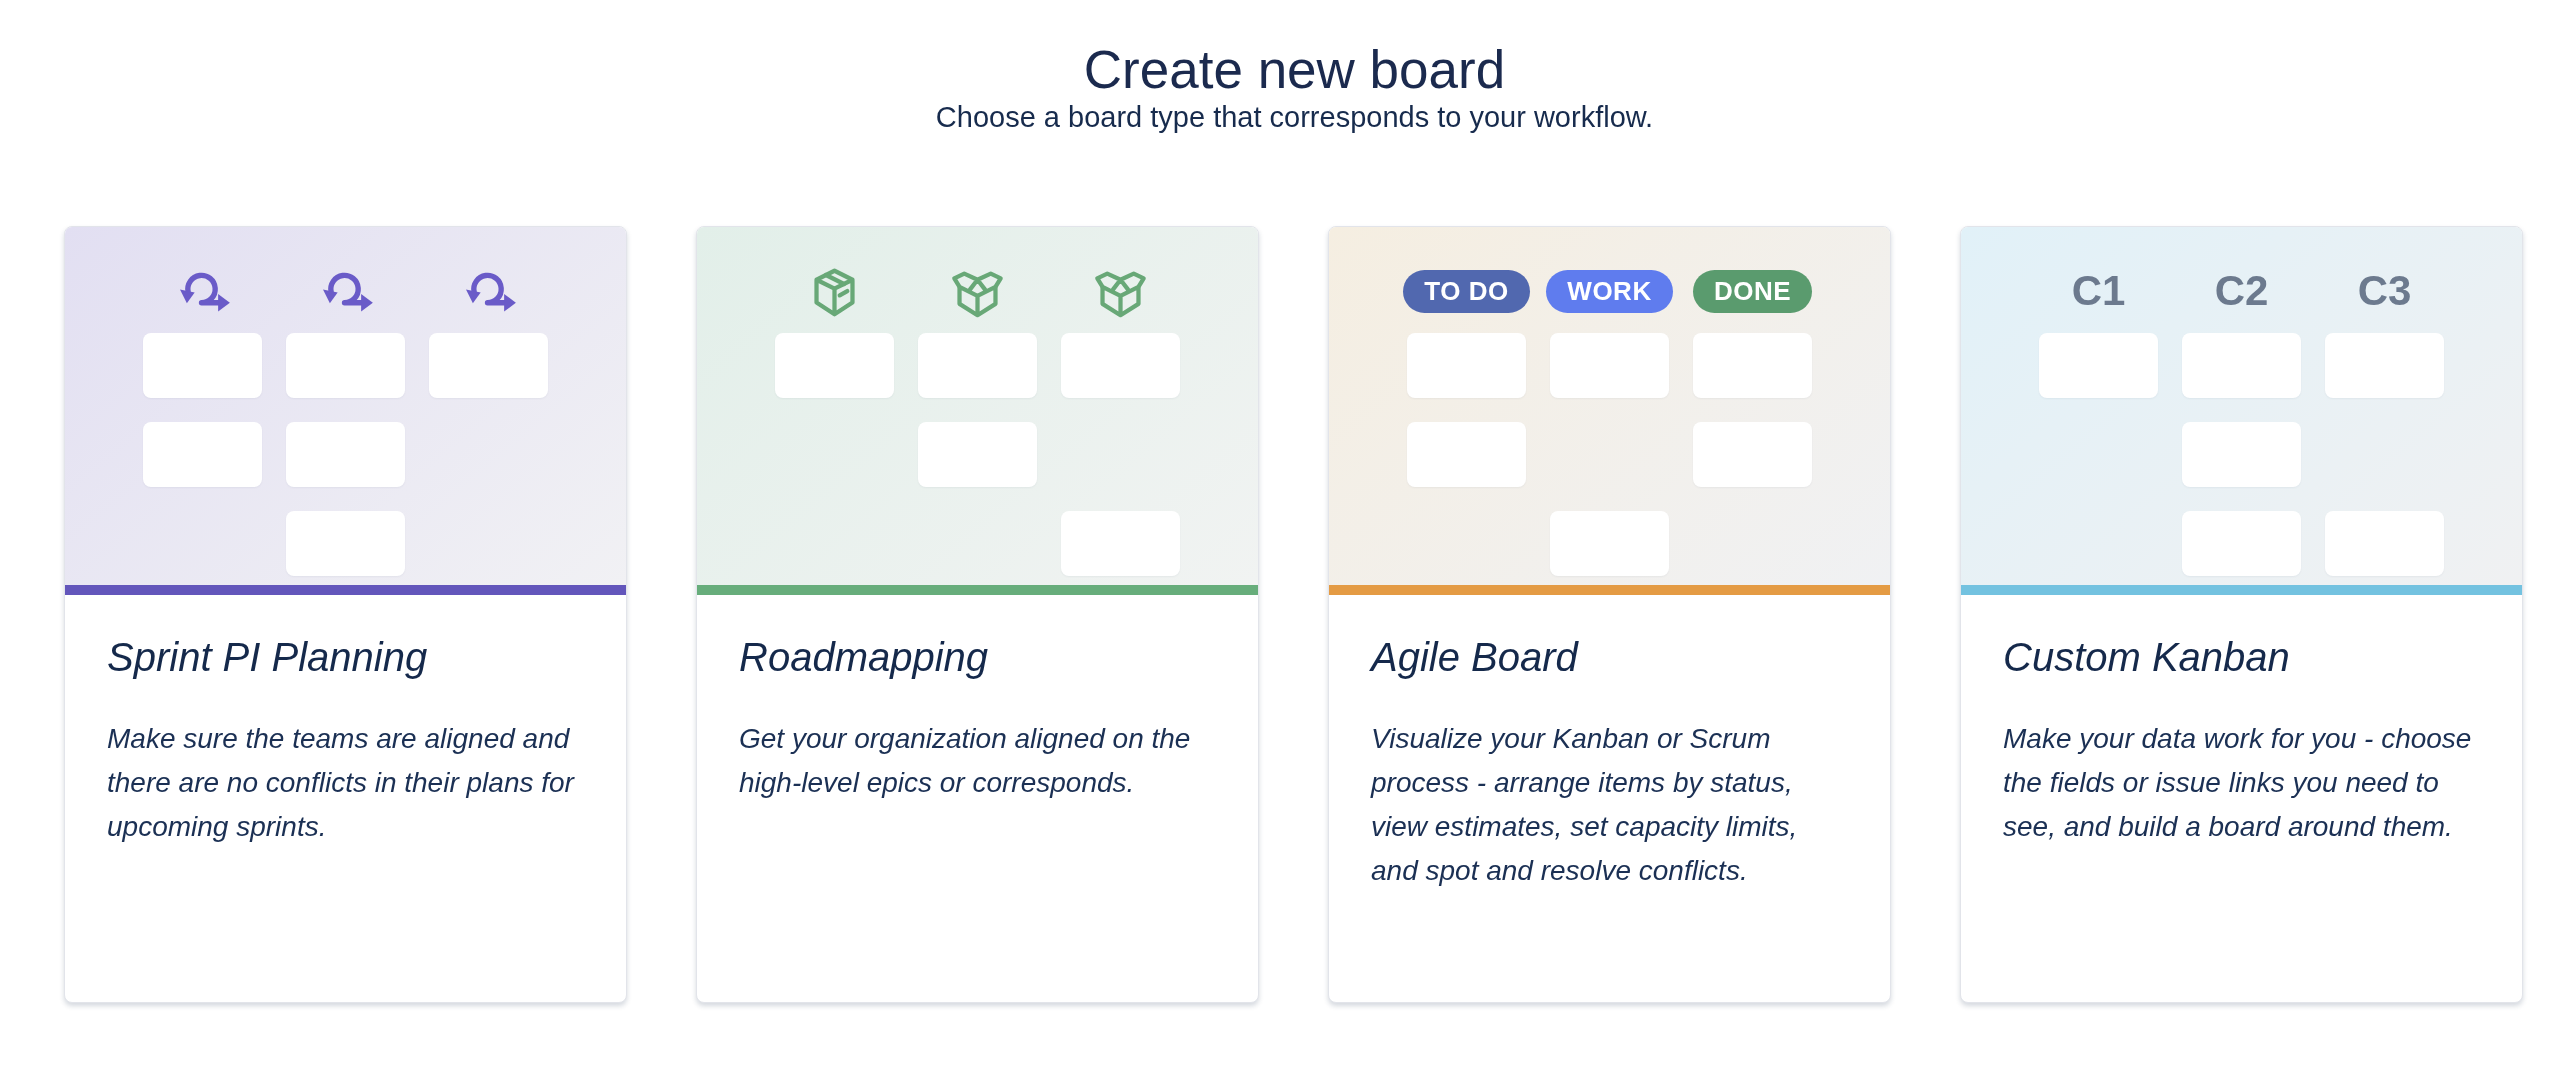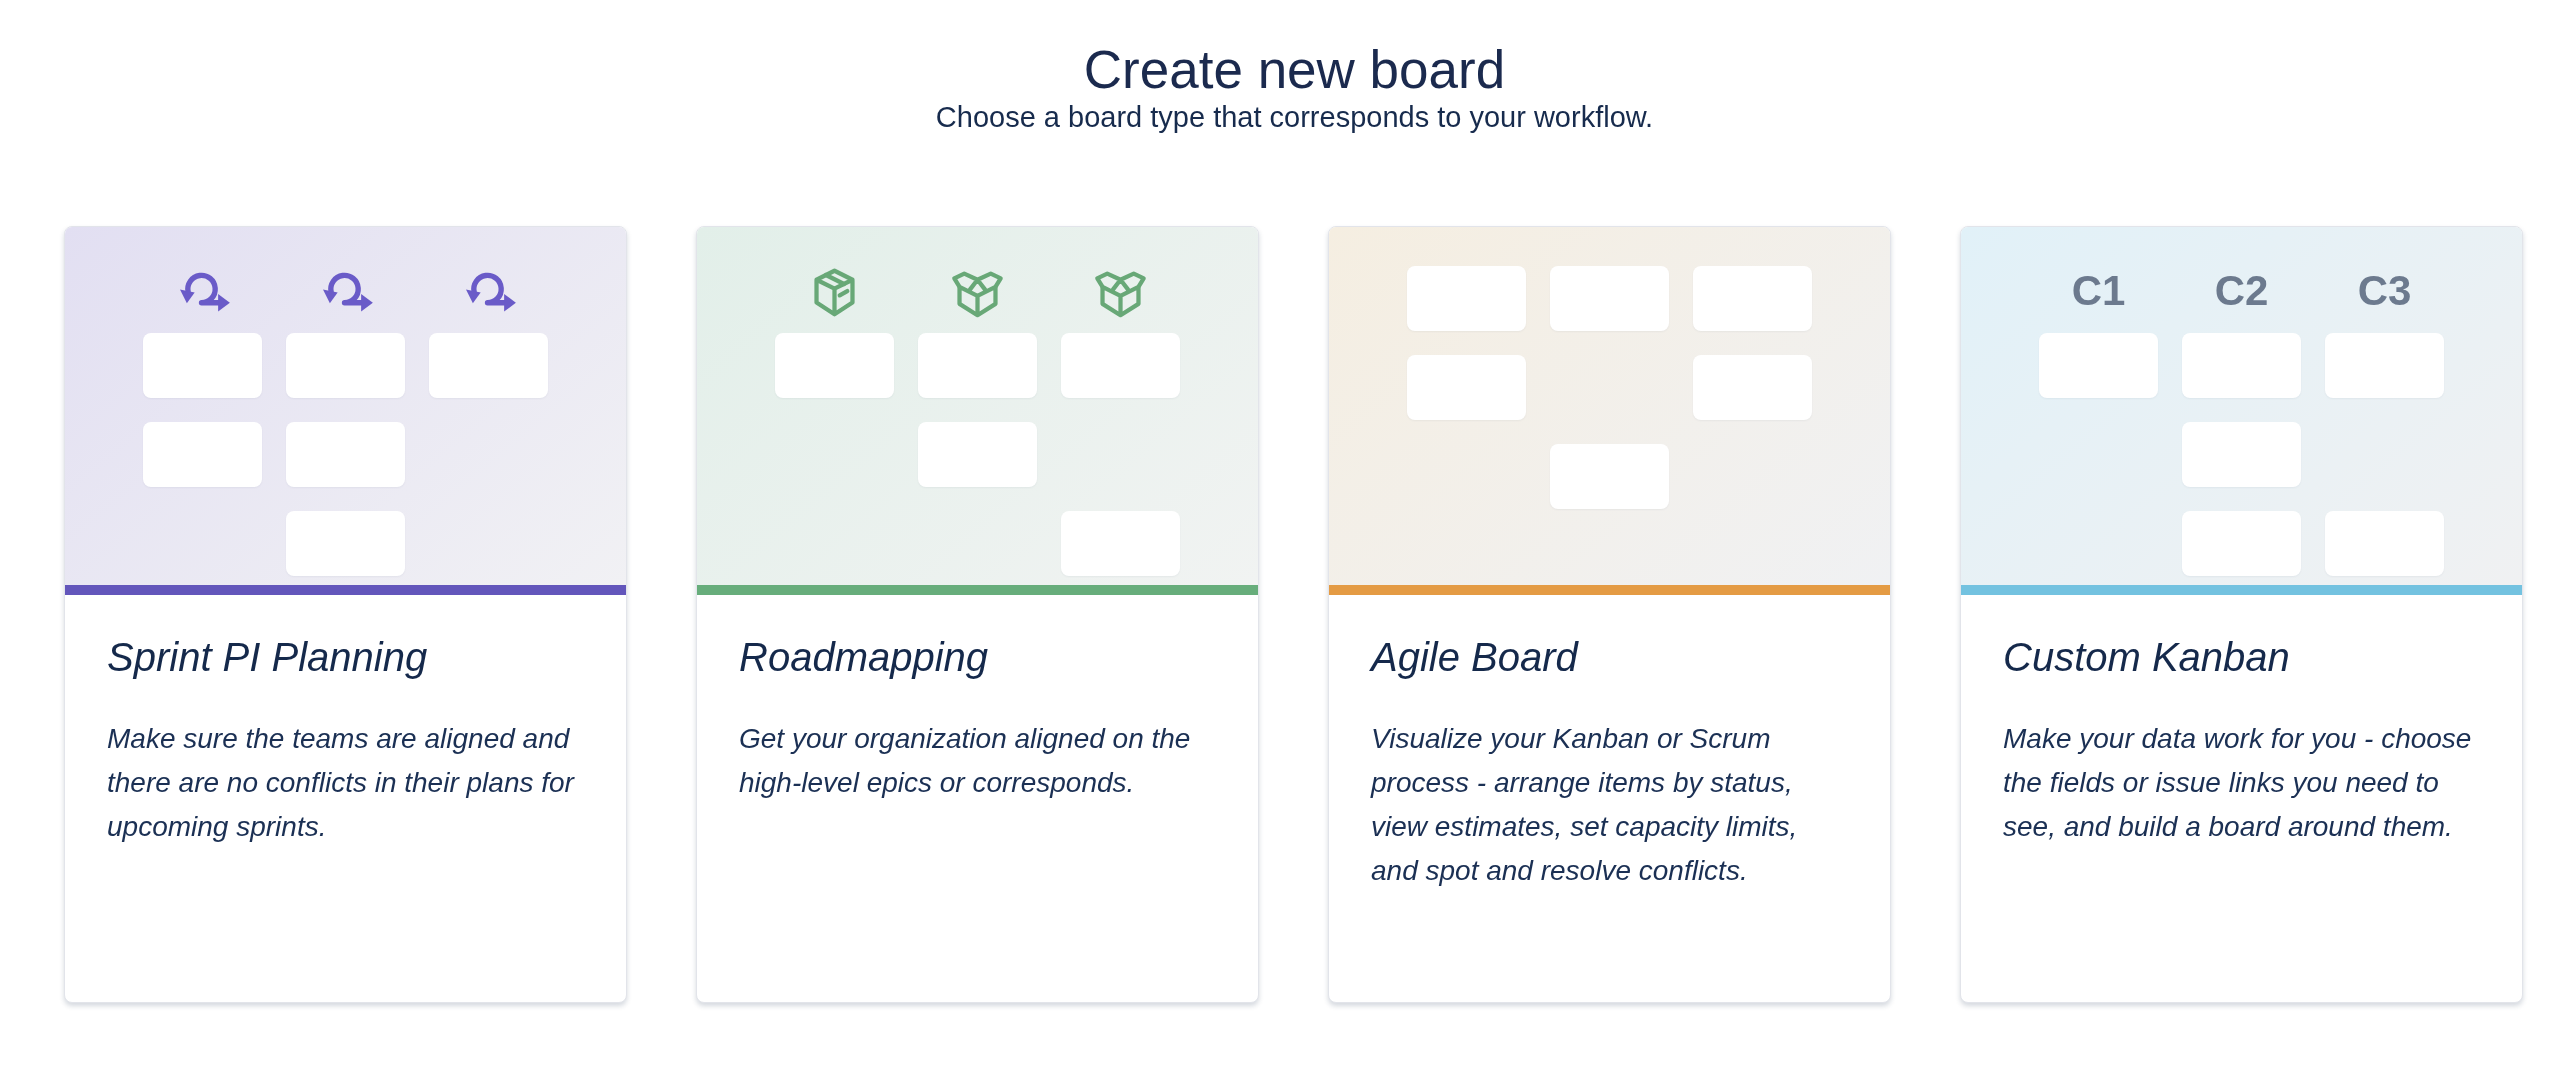--- a/index.html
+++ b/index.html
@@ -213,20 +213,31 @@
     </div>
     <div class="accent-bar" style="background: rgb(103, 173, 123);"></div>
     <div class="card-text">
       <div class="card-title">Roadmapping</div>
       <div class="card-description">Get your organization aligned on the high-level epics or corresponds.</div>
     </div>
   </div>
     <div class="board-card">
     <div class="card-preview" style="background: linear-gradient(140deg, rgb(245, 238, 225) 0%, rgb(240, 241, 243) 100%);">
       <div class="preview-inner">
+        <div class="header-row">
+            <div class="pcol">
+              <span class="pill" style="background: rgb(81, 104, 175);">TO DO</span>
+            </div>
+            <div class="pcol">
+              <span class="pill" style="background: rgb(95, 124, 238);">WORK</span>
+            </div>
+            <div class="pcol">
+              <span class="pill" style="background: rgb(90, 155, 110);">DONE</span>
+            </div>
+          </div>
         <div class="box-grid">
             <div class="bcell">
               <div class="wbox"></div>
             </div>
             <div class="bcell">
               <div class="wbox"></div>
             </div>
             <div class="bcell">
               <div class="wbox"></div>
             </div>

